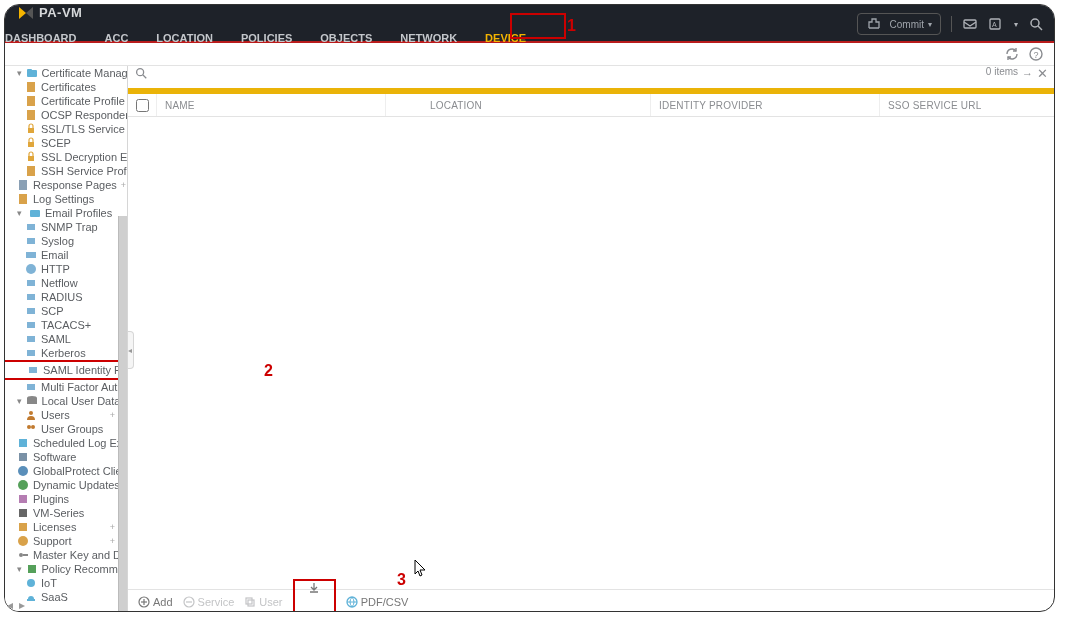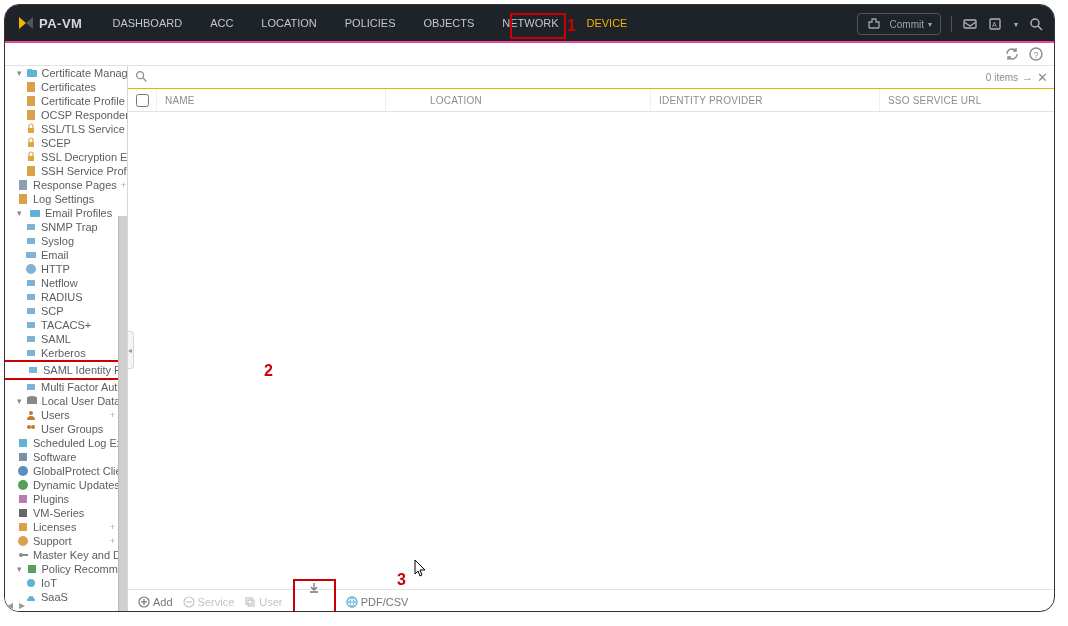--- a/index.html
+++ b/index.html
@@ -34,24 +34,25 @@
     border-radius:15px;
     z-index:-1;
     filter: blur(2px);
   }
 
   
   .topbar {
     background: #1e2229;
     height: 36px;
     display: flex;
-    align-items: center;
+    align-items: flex-start;
     color: #9fa4ab;
     position: relative;
-    border-bottom: 2px solid #ec4899;
+    border-bottom: 2px solid #b91c1c;
+    flex-direction: column;
   }
   .logo {
     color: #d6d8da;
     font-weight: bold;
     font-size: 13px;
     letter-spacing: .5px;
     display:flex;
     align-items:center;
     gap:6px;
     padding: 0 30px 0 14px;
@@ -68,20 +69,21 @@
   .logo-icon::after {
     content:''; position:absolute; left:7px; top:1px;
     border-right:7px solid #555;
     border-top:6px solid transparent;
     border-bottom:6px solid transparent;
   }
   .nav-tabs {
     display:flex;
     gap: 28px;
     font-size:11px;
+    font-weight:bold;
   }
   .nav-tabs .tab {
     color:#c4c7cb;
     cursor:pointer;
     padding: 12px 0;
   }
   .nav-tabs .tab.active {
     color:#f4b400;
   }
   .device-box {
@@ -197,24 +199,24 @@
     flex:1;
     display:flex;
     flex-direction:column;
     position:relative;
     overflow:hidden;
   }
 
   .search-row {
     height:22px;
     display:flex;
-    align-items:center;
+    align-items:flex-start;
     gap:4px;
     padding: 0 6px;
-    border-bottom:1px solid #eab308;
+    border-bottom:6px solid #eab308;
   }
   .search-row .mglass { color:#8a8c90; }
   .search-row input {
     flex:1;
     border:none;
     outline:none;
     font-size:11px;
     background:transparent;
   }
   .search-row .items-count { color:#8a8c90; font-size:10px; }

